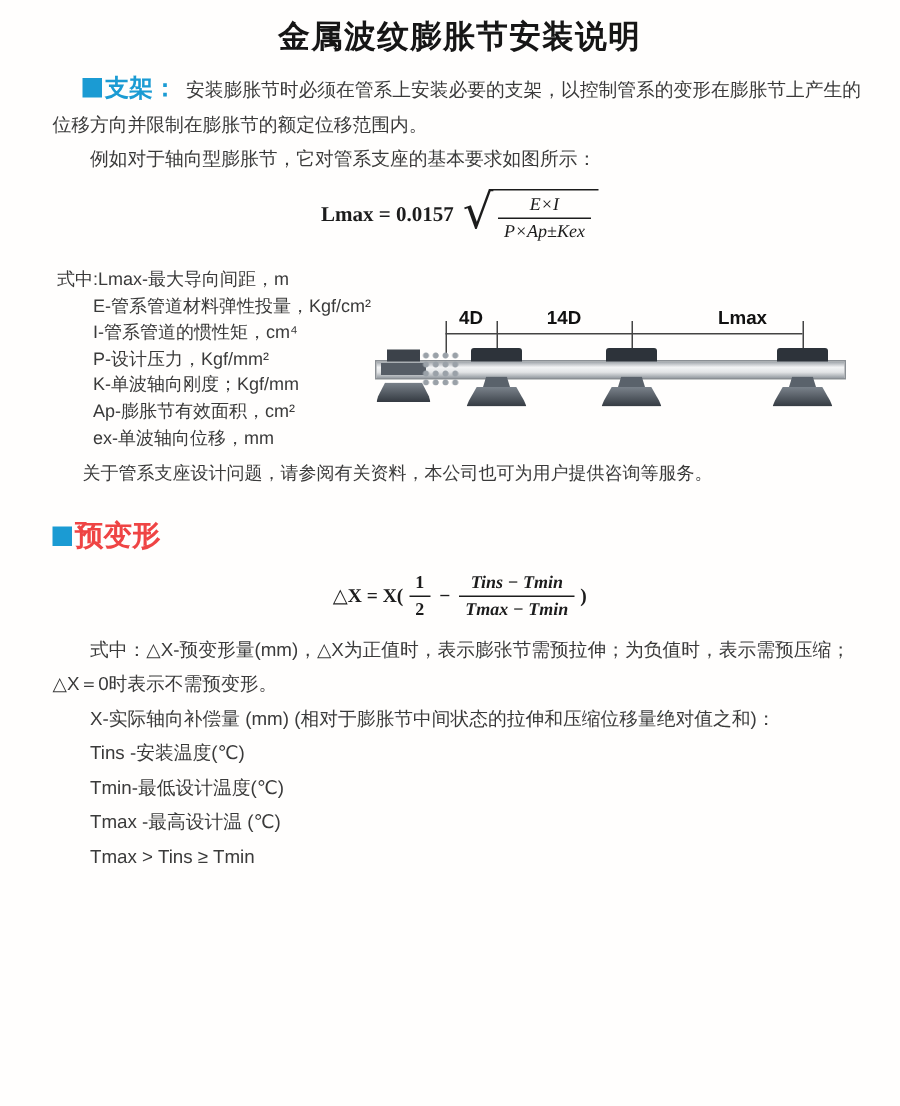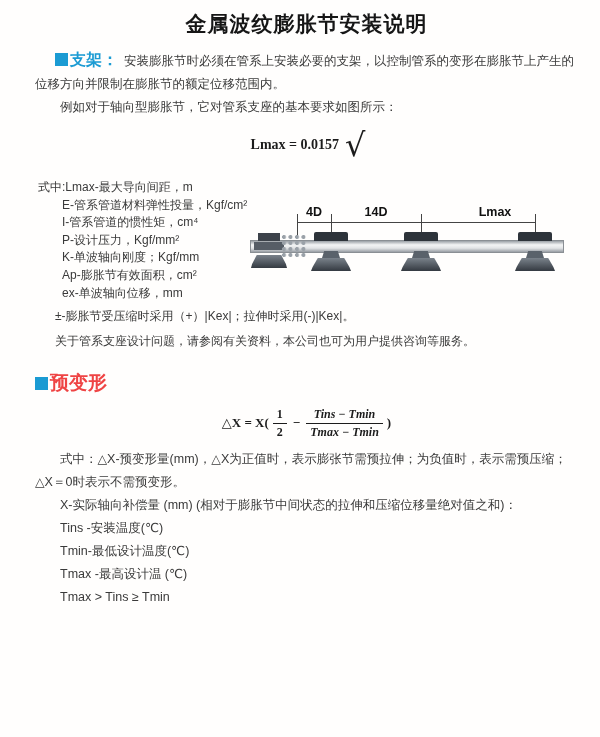--- a/index.html
+++ b/index.html
@@ -87,32 +87,37 @@
   <h1 class="title">金属波纹膨胀节安装说明</h1>
 
   <p class="lead"><span class="sec-head-inline"><span class="sq"></span><span>支架：</span></span><span>安装膨胀节时必须在管系上安装必要的支架，以控制管系的变形在膨胀节上产生的位移方向并限制在膨胀节的额定位移范围内。</span></p>
 
   <p class="example">例如对于轴向型膨胀节，它对管系支座的基本要求如图所示：</p>
 
   <div class="formula f1">
     <span class="f-bold">Lmax = 0.0157</span>
     <span class="sqrt">
       <span class="rad">√</span>
+      <span class="root-content">
+        <span class="frac it">
+          <span class="num">E×I</span>
+          <span class="den">P×Ap±Kex</span>
+        </span>
+      </span>
     </span>
   </div>
 
   <div class="defs">
     <div class="d first">式中:Lmax-最大导向间距，m</div>
     <div class="d">E-管系管道材料弹性投量，Kgf/cm²</div>
     <div class="d">I-管系管道的惯性矩，cm⁴</div>
     <div class="d">P-设计压力，Kgf/mm²</div>
     <div class="d">K-单波轴向刚度；Kgf/mm</div>
     <div class="d">Ap-膨胀节有效面积，cm²</div>
     <div class="d">ex-单波轴向位移，mm</div>
-    <div class="d wide">±-膨胀节受压缩时采用（+）|Kex|；拉伸时采用(-)|Kex|。</div>
     <div class="d wide">关于管系支座设计问题，请参阅有关资料，本公司也可为用户提供咨询等服务。</div>
   </div>
 
   <div class="diagram">
     <div class="dim-line"></div>
     <div class="tick tk1"></div>
     <div class="tick tk2"></div>
     <div class="tick tk3"></div>
     <div class="tick tk4"></div>
     <span class="dlabel dl1">4D</span>

